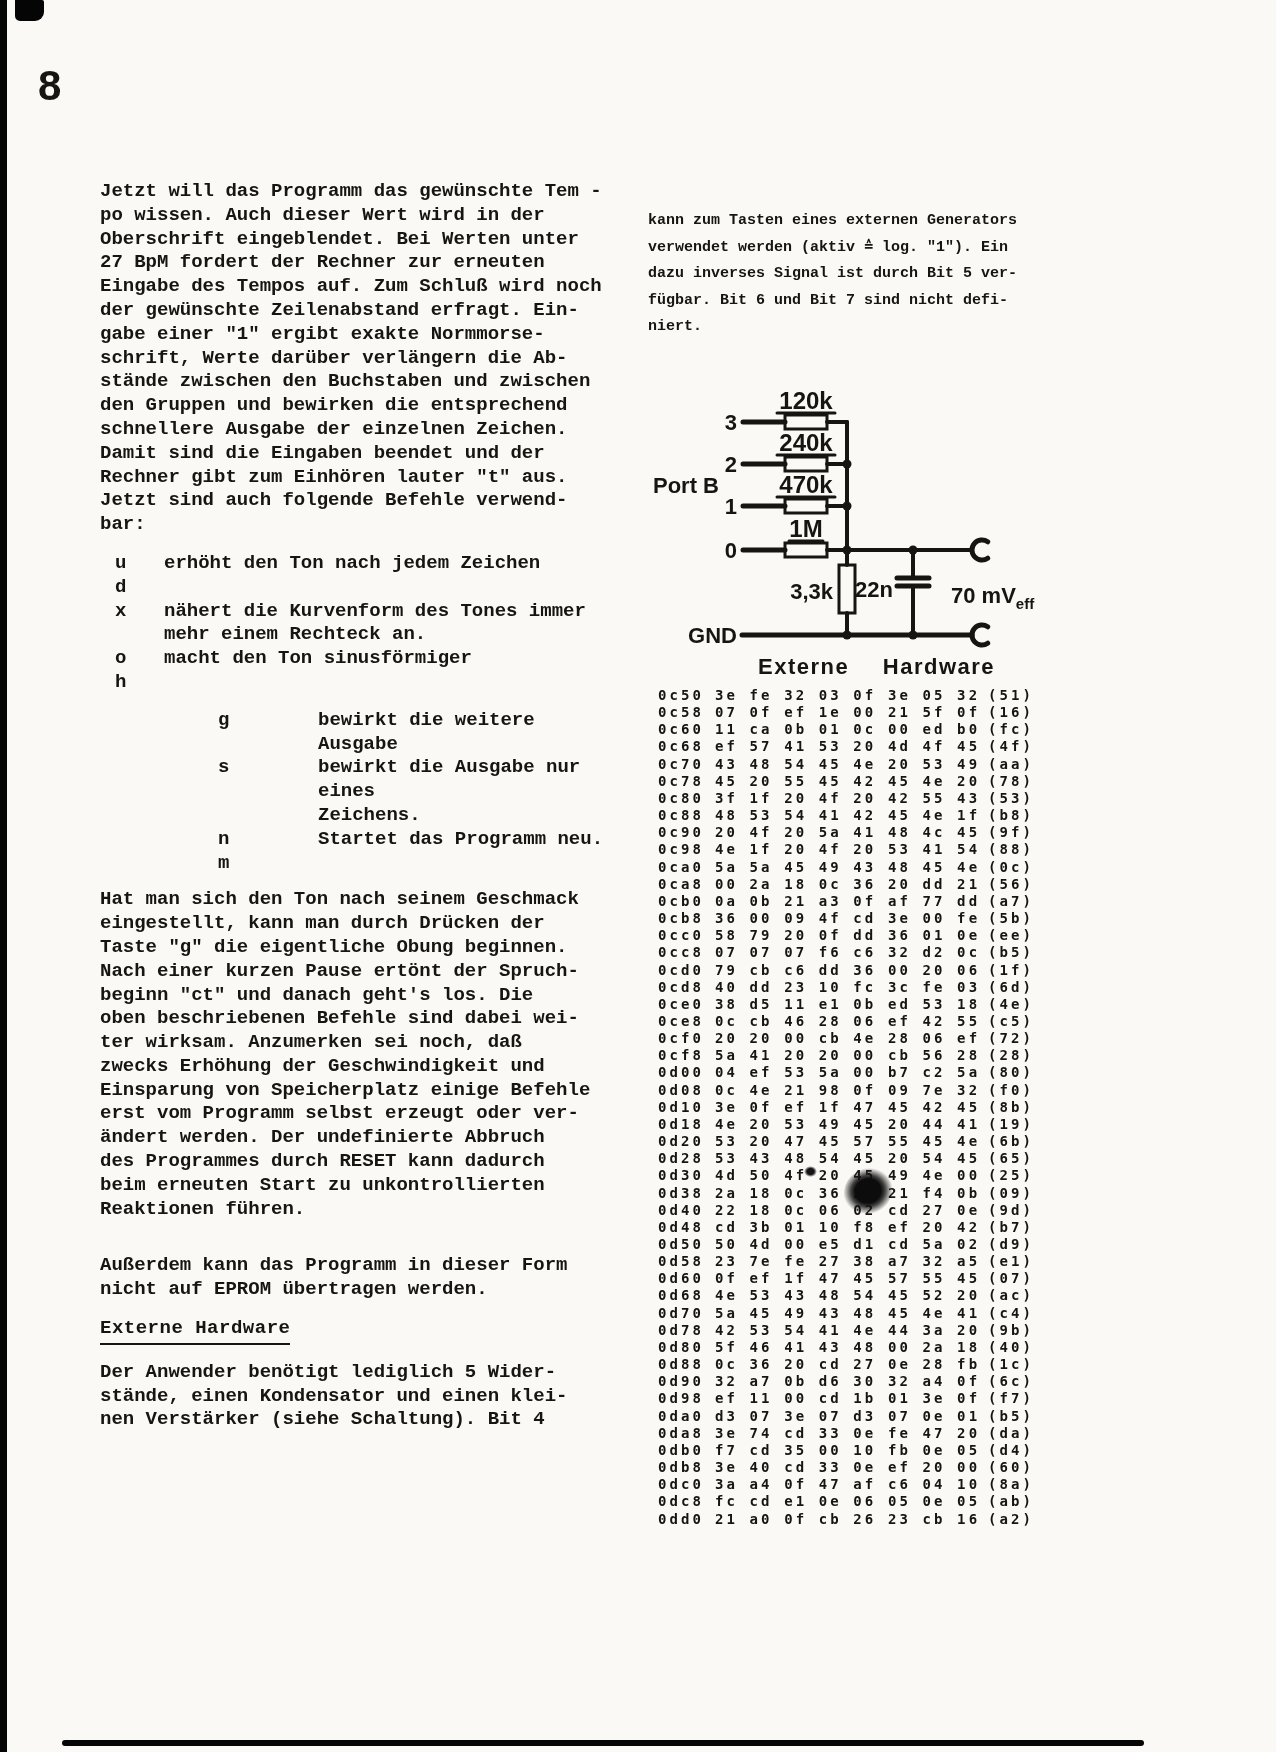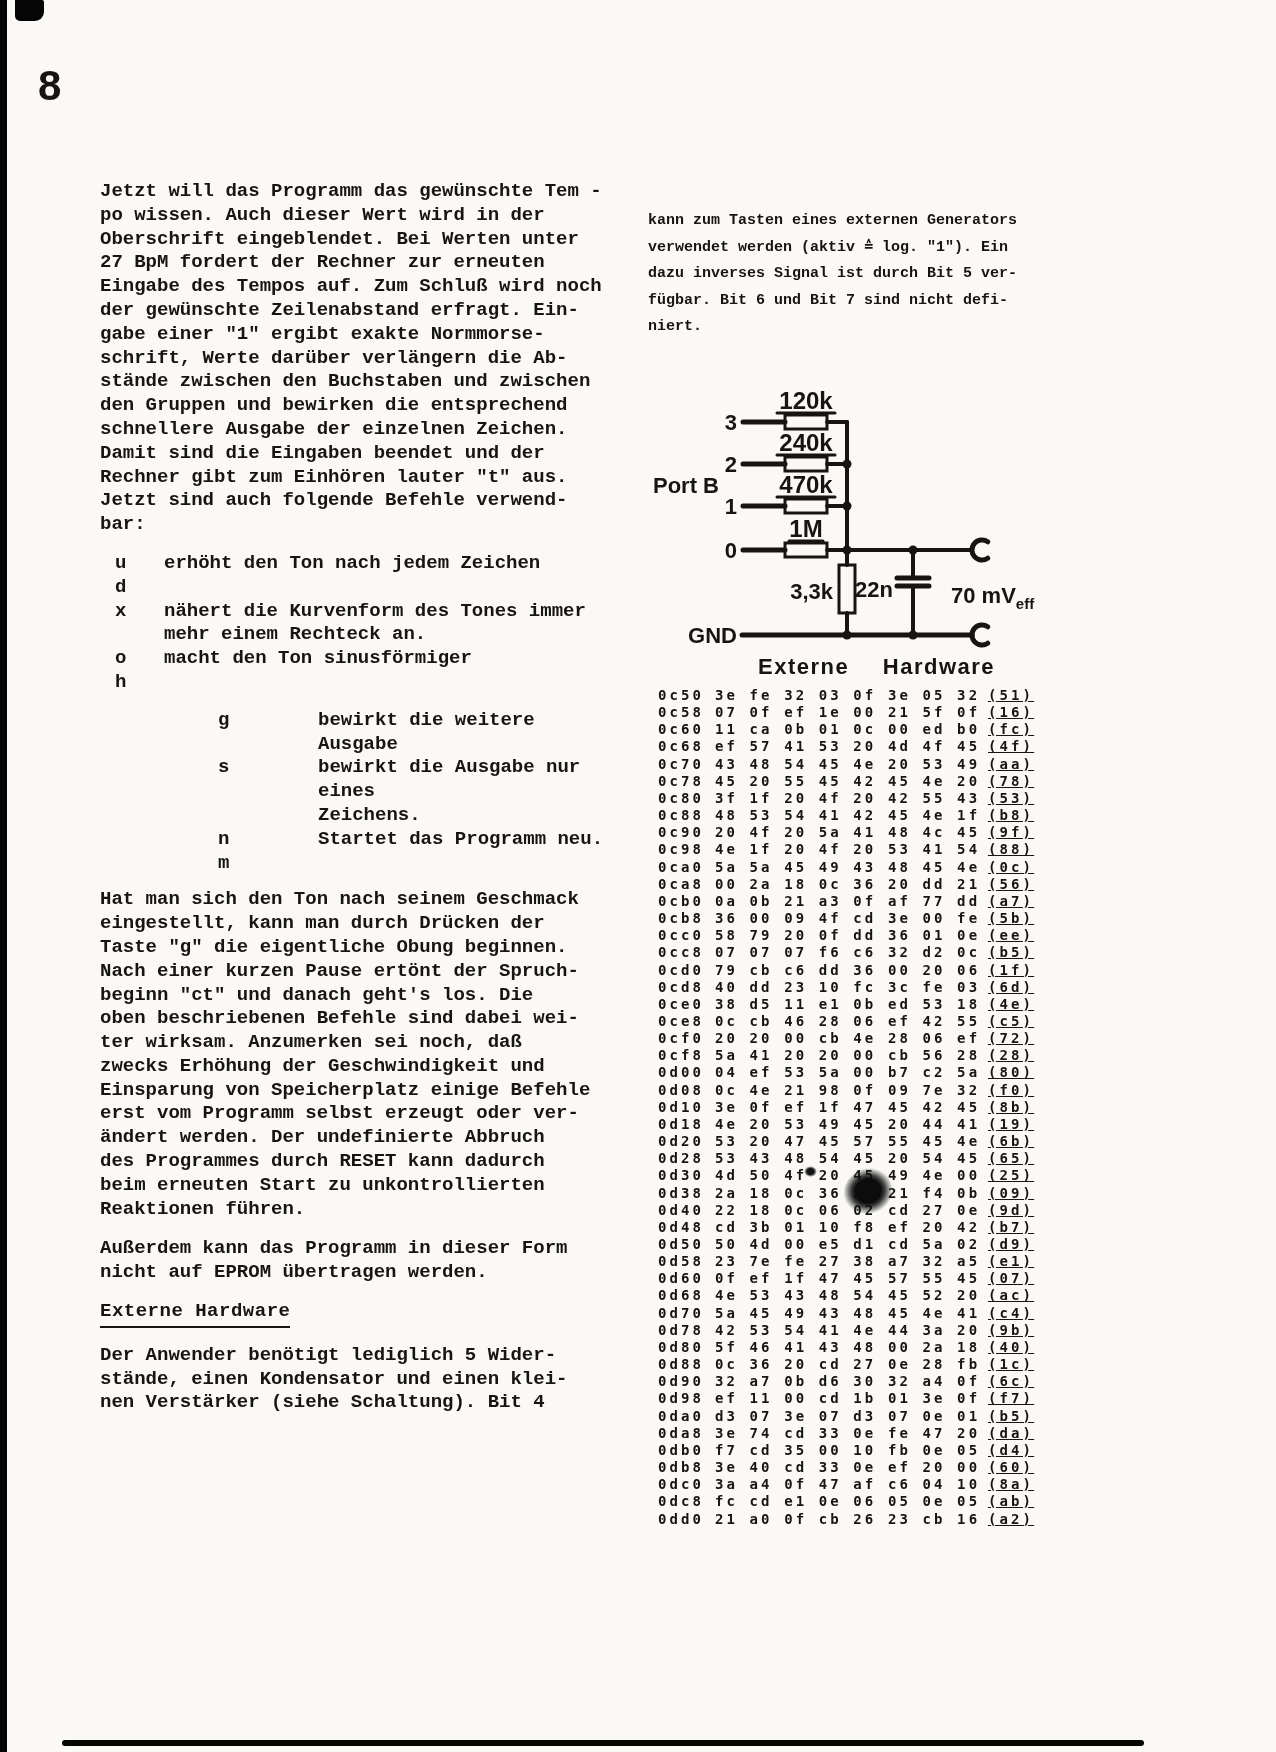--- a/index.html
+++ b/index.html
@@ -16,21 +16,21 @@
   .edge-bottom { position:absolute; left:62px; top:1740px; width:1082px; height:6px; background:#050505;
                  border-radius:3px; }
   .page-number { position:absolute; left:38px; top:62px; font-family:"Liberation Sans", sans-serif;
                  font-weight:700; font-size:42px; letter-spacing:1px; }
 
   
   .col-left  { position:absolute; left:100px; top:180px; width:516px;
                font-size:19px; line-height:23.8px; font-weight:700; }
   .para      { white-space:pre-line; }
   .mb14 { margin-bottom:14px; } .mb15 { margin-bottom:15px; } .mb13 { margin-bottom:13px; }
-  .mb16 { margin-bottom:16px; }
+  .mb16 { margin-bottom:33px; }
   .cmd  { display:flex; }
   .cmd .k  { flex:0 0 64px;  padding-left:15px; }
   .cmd .t  { flex:1; white-space:pre-line; }
   .sub .k  { flex:0 0 218px; padding-left:118px; }
   .heading-wrap { margin-bottom:16px; }
   .heading { display:inline-block; border-bottom:2.5px solid #171511; padding-bottom:2px;
              font-size:19px; font-weight:700; letter-spacing:0.5px; }
 
   
   .col-right { position:absolute; left:648px; top:208px; width:400px;
@@ -41,21 +41,21 @@
   .diagram text { font-family:"Liberation Sans", sans-serif; font-weight:700; fill:#171511; }
   .dg-caption { letter-spacing:1.5px; word-spacing:26px; }
 
   
   .listing { position:absolute; left:658px; top:687px;
              font-family:"DejaVu Sans Mono", monospace;
              font-size:14px; line-height:17.15px; font-weight:700; letter-spacing:3.1px; }
   .hexrow  { display:flex; white-space:pre; }
   .ha { flex:0 0 57px; }
   .hb { flex:0 0 273px; }
-  .hc { flex:0 0 auto;text-decoration:underline; }
+  .hc { flex:0 0 auto; }
 
   
   .blob  { position:absolute; left:843px; top:1168px; width:50px; height:46px;
            background:radial-gradient(closest-side, #0c0c0c 52%, rgba(18,18,18,.8) 68%, rgba(18,18,18,0) 100%);
            border-radius:58% 42% 55% 45%; transform:rotate(-14deg); }
   .speck { position:absolute; left:804px; top:1166px; width:13px; height:11px;
            background:radial-gradient(closest-side, #141414 55%, rgba(20,20,20,0) 100%);
            border-radius:50%; }
 </style>
 </head>

